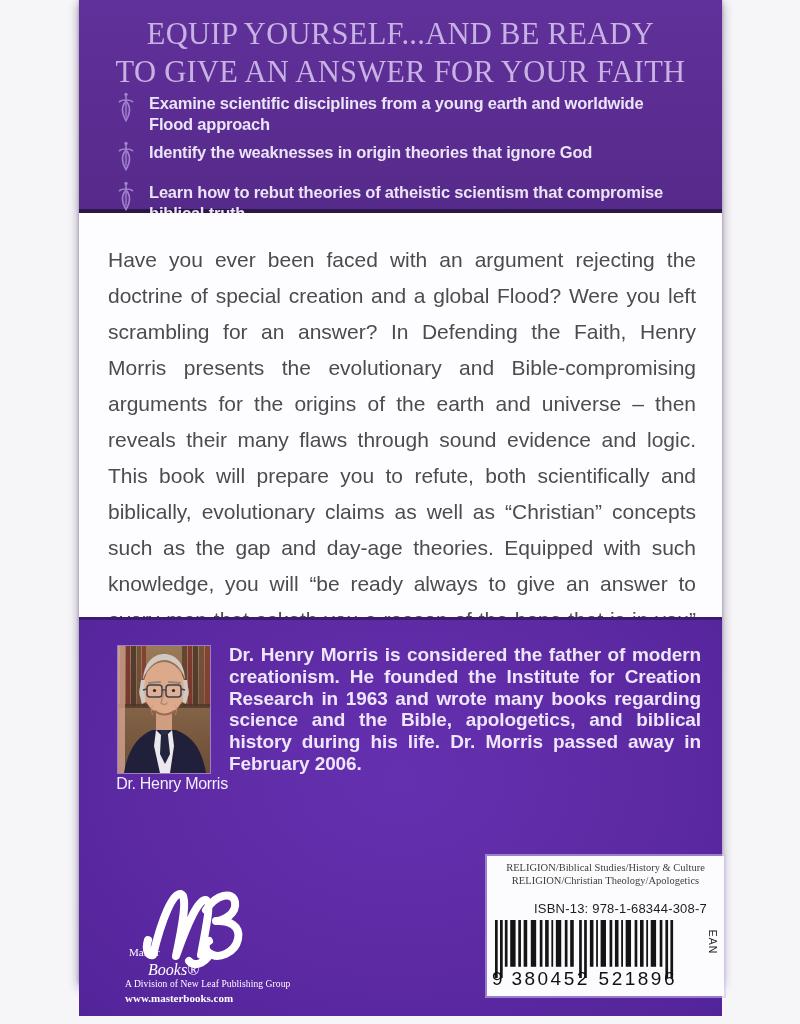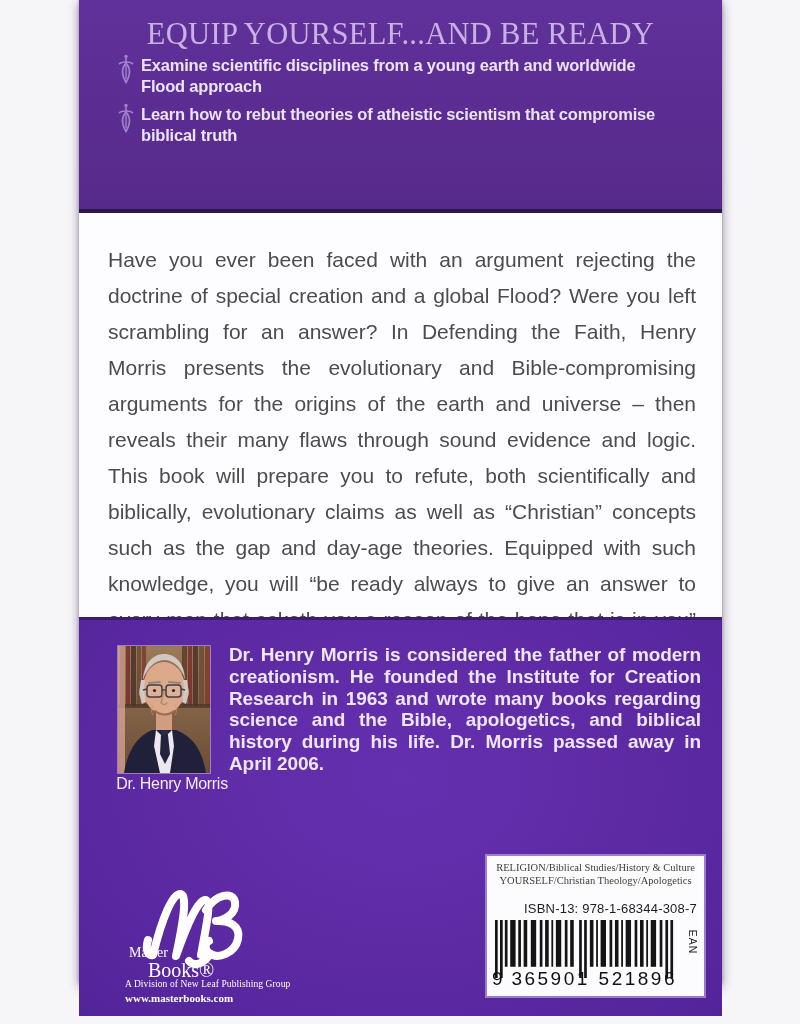--- a/index.html
+++ b/index.html
@@ -9,21 +9,21 @@
          box-shadow:0 3px 10px rgba(45,25,75,.45), 0 0 3px rgba(45,25,75,.3);}
 
   
   .band-top{position:absolute;top:0;left:0;width:100%;height:213px;box-sizing:border-box;
             background:linear-gradient(180deg,#60319a 0%,#5b2d92 55%,#562a8a 100%);
             border-bottom:4px solid #2c1747;}
   .title{margin:0;padding-top:15px;text-align:center;
          font-family:"Liberation Serif",serif;font-weight:400;
          font-size:30.5px;line-height:38px;letter-spacing:.3px;color:#c8b2e4;}
   .bullets{list-style:none;margin:2px 0 0 37px;padding:0;}
-  .bullet-item{display:flex;align-items:flex-start;gap:5px;margin-bottom:7px;}
+  .bullet-item{display:flex;align-items:flex-start;gap:13px;margin-bottom:7px;}
   .bullet-icon{flex:0 0 20px;margin-top:-1px;opacity:.8;}
   .bullet-text{font-weight:700;font-size:16.5px;line-height:21px;letter-spacing:-.2px;
                color:#ebe3f7;max-width:528px;}
 
   
   .synopsis-section{position:absolute;top:213px;left:0;width:100%;height:404px;background:#fdfcfe;}
   .synopsis{margin:0;position:absolute;left:29px;top:29px;width:588px;
             font-size:21px;line-height:36px;color:#4e4b4d;text-align:justify;}
   .book-title-italic{}
 
@@ -37,47 +37,47 @@
   .author-photo svg{display:block;width:92px;height:127px;}
   .photo-caption{position:absolute;left:18px;top:155px;width:150px;text-align:center;
                  font-size:16px;letter-spacing:-.3px;color:#f3edfb;}
   .bio{margin:0;position:absolute;left:150px;top:24px;width:472px;
        font-weight:700;font-size:19px;line-height:21.8px;letter-spacing:-.1px;
        color:#ede5fa;text-align:justify;}
 
   
   .pub-logo{position:absolute;left:44px;top:258px;width:205px;color:#fff;}
   .monogram{display:block;width:132px;height:92px;margin-left:8px;}
-  .pub-name-1{font-family:"Liberation Serif",serif;font-size:14px;line-height:17px;margin-top:-26px;padding-left:6px;}
-  .pub-name-2{font-family:"Liberation Serif",serif;font-size:20px;line-height:18px;padding-left:25px;}
+  .pub-name-1{font-family:"Liberation Serif",serif;font-size:11px;line-height:17px;margin-top:-26px;padding-left:6px;}
+  .pub-name-2{font-family:"Liberation Serif",serif;font-size:16px;line-height:18px;padding-left:25px;font-style:italic;}
   .pub-division{font-family:"Liberation Serif",serif;font-size:9.5px;letter-spacing:.1px;padding-left:2px;}
   .pub-site{font-family:"Liberation Serif",serif;font-weight:700;font-size:11px;margin-top:3px;padding-left:2px;}
 
   
   .barcode-box{position:absolute;left:408px;top:236px;width:217px;height:140px;background:#fcfbfd;
-               box-shadow:0 0 0 2px rgba(210,195,240,.55);}
+               box-shadow:0 0 0 2px rgba(210,195,240,.55);padding-left:20px;}
   .cats{position:absolute;top:5px;left:0;width:100%;text-align:center;
         font-family:"Liberation Serif",serif;font-size:10.5px;line-height:13px;color:#413c3a;}
   .isbn{position:absolute;top:45px;left:15px;width:100%;text-align:center;
         font-size:13px;letter-spacing:.2px;color:#1e1c1c;}
   .bars{position:absolute;left:8px;top:64px;width:179px;height:58px;}
   .ean-label{position:absolute;right:-2px;top:80px;font-size:10.5px;letter-spacing:1px;color:#222;
              transform:rotate(90deg);transform-origin:center;}
   .digits{position:absolute;left:5px;top:112px;width:185px;display:flex;justify-content:space-between;
           font-size:19px;font-weight:400;color:#111;}
   .digit-group{letter-spacing:2.5px;}
 </style>
 </head>
 <body>
 
 <div class="page">
   <div class="cover">
 
     <section class="band-top">
-      <h1 class="title"><span>EQUIP YOURSELF...AND BE READY</span><br></h1>
+      <h1 class="title"><span>EQUIP YOURSELF...AND BE READY</span><br><span>TO GIVE AN ANSWER FOR YOUR FAITH</span></h1>
 
       <ul class="bullets">
         <li class="bullet-item">
           <span class="bullet-icon">
             <svg viewBox="0 0 20 30" width="20" height="30">
               <g stroke="#b49add" fill="none" stroke-width="1.6" stroke-linecap="round">
                 <circle cx="10" cy="2.4" r="1.7" fill="#b49add" stroke="none"></circle>
                 <line x1="10" y1="4" x2="10" y2="8.6"></line>
                 <path d="M3.5,9.6 C6,7.4 14,7.4 16.5,9.6"></path>
                 <path d="M10,9 C14.5,14 14.5,21 10,28.5 C5.5,21 5.5,14 10,9 Z" fill="rgba(255,255,255,.05)"></path>
@@ -92,20 +92,34 @@
             <svg viewBox="0 0 20 30" width="20" height="30">
               <g stroke="#b49add" fill="none" stroke-width="1.6" stroke-linecap="round">
                 <circle cx="10" cy="2.4" r="1.7" fill="#b49add" stroke="none"></circle>
                 <line x1="10" y1="4" x2="10" y2="8.6"></line>
                 <path d="M3.5,9.6 C6,7.4 14,7.4 16.5,9.6"></path>
                 <path d="M10,9 C14.5,14 14.5,21 10,28.5 C5.5,21 5.5,14 10,9 Z" fill="rgba(255,255,255,.05)"></path>
                 <line x1="10" y1="11.5" x2="10" y2="24.5" stroke-width="1.3"></line>
               </g>
             </svg>
           </span>
+          <span class="bullet-text">Identify the weaknesses in origin theories that ignore God</span>
+        </li>
+        <li class="bullet-item">
+          <span class="bullet-icon">
+            <svg viewBox="0 0 20 30" width="20" height="30">
+              <g stroke="#b49add" fill="none" stroke-width="1.6" stroke-linecap="round">
+                <circle cx="10" cy="2.4" r="1.7" fill="#b49add" stroke="none"></circle>
+                <line x1="10" y1="4" x2="10" y2="8.6"></line>
+                <path d="M3.5,9.6 C6,7.4 14,7.4 16.5,9.6"></path>
+                <path d="M10,9 C14.5,14 14.5,21 10,28.5 C5.5,21 5.5,14 10,9 Z" fill="rgba(255,255,255,.05)"></path>
+                <line x1="10" y1="11.5" x2="10" y2="24.5" stroke-width="1.3"></line>
+              </g>
+            </svg>
+          </span>
           <span class="bullet-text">Learn how to rebut theories of atheistic scientism that compromise biblical truth</span>
         </li>
       </ul>
     </section>
 
     <section class="synopsis-section">
       <p class="synopsis"><span>Have you ever been faced with an argument rejecting the doctrine of special creation and a global Flood? Were you left scrambling for an answer? In </span><span class="book-title-italic">Defending the Faith,</span><span> Henry Morris presents the evolutionary and Bible-compromising arguments for the origins of the earth and universe – then reveals their many flaws through sound evidence and logic. This book will prepare you to refute, both scientifically and biblically, evolutionary claims as well as “Christian” concepts such as the gap and day-age theories. Equipped with such knowledge, you will “be ready always to give an answer to every man that asketh you a reason of the hope that is in you” (1 Peter 3:15).</span></p>
     </section>
 
     <section class="band-bottom">
@@ -158,40 +172,40 @@
           <circle cx="36.5" cy="44.5" r="1.6" fill="#2f2620"></circle>
           <circle cx="55.5" cy="44.5" r="1.6" fill="#2f2620"></circle>
           <path d="M46,45 C45,50 44,54 43,57 C45,59 48,59 49,57" stroke="#b78a6b" stroke-width="1.5" fill="none" stroke-linecap="round"></path>
           <path d="M37,65 C42,69.5 51,69.5 56,65" stroke="#a06a52" stroke-width="2" fill="none" stroke-linecap="round"></path>
           <path d="M35,59 C33,62 33,66 35,69" stroke="#c29274" stroke-width="1" fill="none" opacity=".7"></path>
           <path d="M57,59 C59,62 59,66 57,69" stroke="#c29274" stroke-width="1" fill="none" opacity=".7"></path>
         </svg>
       </figure>
       <div class="photo-caption">Dr. Henry Morris</div>
 
-      <p class="bio">Dr. Henry Morris is considered the father of modern creationism. He founded the Institute for Creation Research in 1963 and wrote many books regarding science and the Bible, apologetics, and biblical history during his life. Dr. Morris passed away in April 2006.</p>
+      <p class="bio">Dr. Henry Morris is considered the father of modern creationism. He founded the Institute for Creation Research in 1963 and wrote many books regarding science and the Bible, apologetics, and biblical history during his life. Dr. Morris passed away in February 2006.</p>
 
       <div class="pub-logo">
         <svg class="monogram" viewBox="0 0 110 92" role="img" aria-label="MB">
           <g stroke="#ffffff" stroke-width="8" fill="none" stroke-linecap="round" stroke-linejoin="round">
             <path d="M6,62 C3,72 6,78 11,77 C20,40 31,14 39,16 C46,18 40,50 34,78 C46,44 57,20 64,22 C70,24 63,54 59,77"></path>
             <path d="M64,32 C74,16 91,13 93,24 C95,36 81,43 74,43 C87,42 99,48 96,61 C93,75 76,82 67,75 C62,71 63,65 67,63"></path>
             <path d="M68,76 C62,86 52,89 47,83"></path>
           </g>
         </svg>
         <div class="pub-name-1">Master</div>
         <div class="pub-name-2">Books®</div>
         <div class="pub-division">A Division of New Leaf Publishing Group</div>
         <div class="pub-site">www.masterbooks.com</div>
       </div>
 
       <div class="barcode-box">
         <div class="cats">
           <div>RELIGION/Biblical Studies/History &amp; Culture</div>
-          <div>YOURSELF/Christian Theology/Apologetics</div>
+          <div>RELIGION/Christian Theology/Apologetics</div>
         </div>
         <div class="isbn">ISBN-13: 978-1-68344-308-7</div>
 
         <svg class="bars" viewBox="0 0 100 62" preserveAspectRatio="none">
           <g fill="#141414">
             <rect x="0" y="0" width="1.5" height="62"></rect>
               <rect x="2.8" y="0" width="1.5" height="62"></rect>
             <rect x="5.5" y="0" width="1.5" height="50"></rect>
               <rect x="8.5" y="0" width="3" height="50"></rect>
             <rect x="13" y="0" width="1.5" height="50"></rect>
@@ -219,20 +233,20 @@
               <rect x="92" y="0" width="1.5" height="50"></rect>
             <rect x="95.2" y="0" width="1.5" height="62"></rect>
               <rect x="98" y="0" width="1.5" height="62"></rect>
           </g>
         </svg>
 
         <div class="ean-label">EAN</div>
 
         <div class="digits">
           <span>9</span>
-          <span class="digit-group">365901</span>
+          <span class="digit-group">380452</span>
           <span class="digit-group">521896</span>
         </div>
       </div>
 
     </section>
   </div>
 </div>
 
 </body></html>

